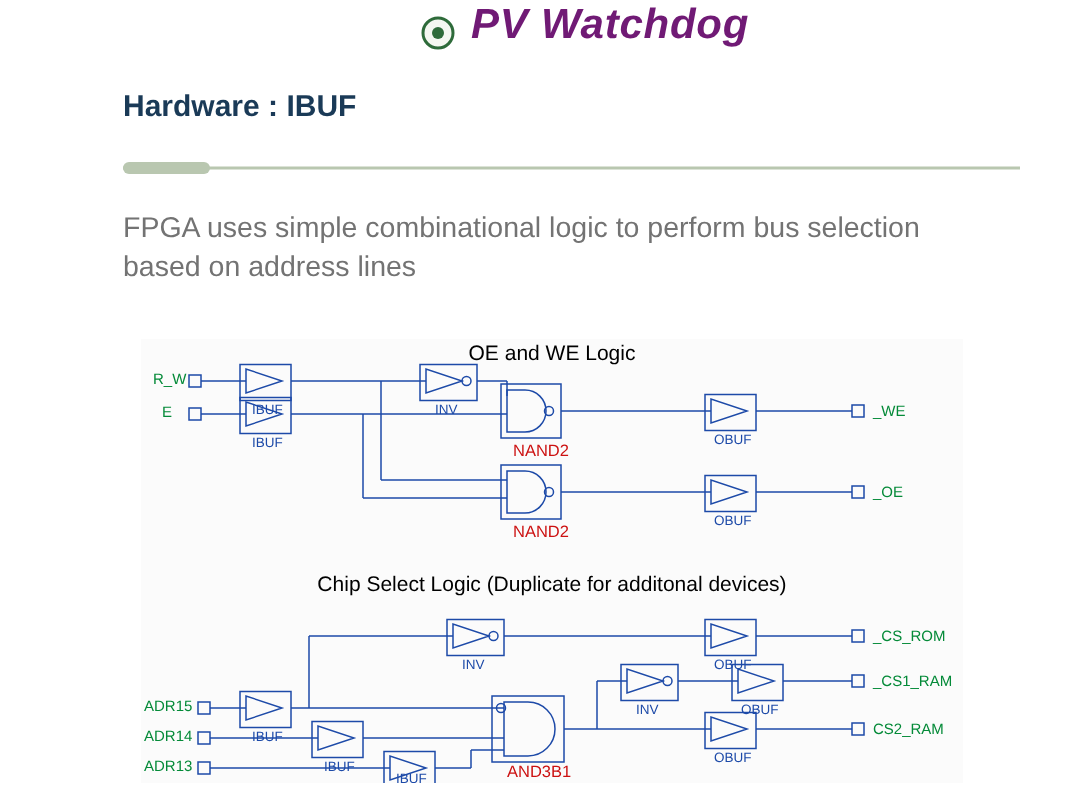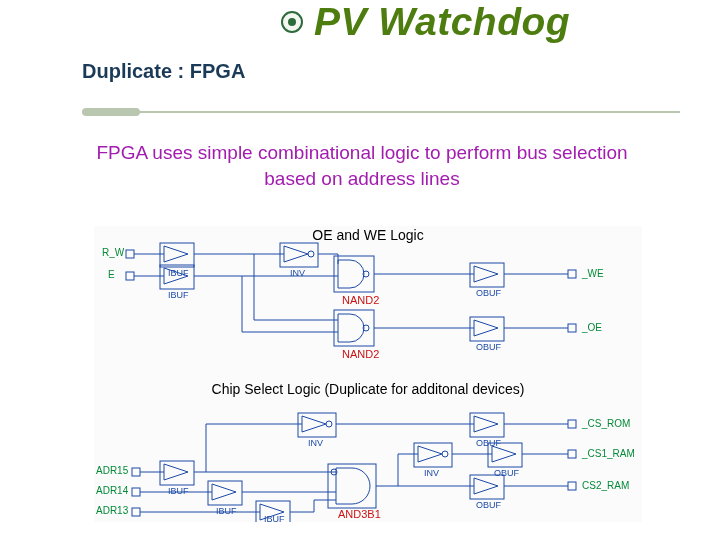--- a/index.html
+++ b/index.html
@@ -36,22 +36,22 @@
     position: absolute;
     left: 7px; top: 7px;
   }
   .title {
     position: absolute;
     left: 314px;
     top: 0;
     font-family: Impact, "Arial Black", sans-serif;
     font-style: italic;
     font-weight: 700;
-    font-size: 39px;
-    color: #4d7c0f;
+    font-size: 28px;
+    color: #701a75;
     letter-spacing: 0.5px;
   }
   .subtitle {
     position: absolute;
     left: 82px;
     top: 60px;
     font-size: 20px;
     font-weight: bold;
     color: #1a3a57;
   }
@@ -75,23 +75,22 @@
     top: 3px;
     height: 2px;
     background: #b9c7b0;
   }
   .body-text {
     position: absolute;
     left: 82px;
     top: 140px;
     width: 560px;
     font-size: 19px;
-    color: #a21caf;
+    color: #737373;
     line-height: 1.35;
-    text-align: center;
   }
   .diagram {
     position: absolute;
     left: 94px;
     top: 214px;
     width: 548px;
     height: 296px;
     background: #fbfbfb;
     margin-top: 12px;
   }
@@ -109,21 +108,21 @@
 <body>
 
 <div class="header">
   <div class="bullet-icon">
     <div class="ring"></div>
       <div class="dot"></div>
   </div>
   <div class="title">PV Watchdog</div>
 </div>
 
-<div class="subtitle">Duplicate : FPGA</div>
+<div class="subtitle">Hardware : IBUF</div>
 
 <div class="divider-wrap">
   <div class="divider-line"></div>
   <div class="divider-cap"></div>
 </div>
 
 <div class="body-text">FPGA uses simple combinational logic to perform bus selection based on address lines</div>
 
 <div class="diagram">
 <svg width="548" height="296" viewBox="0 0 548 296">

